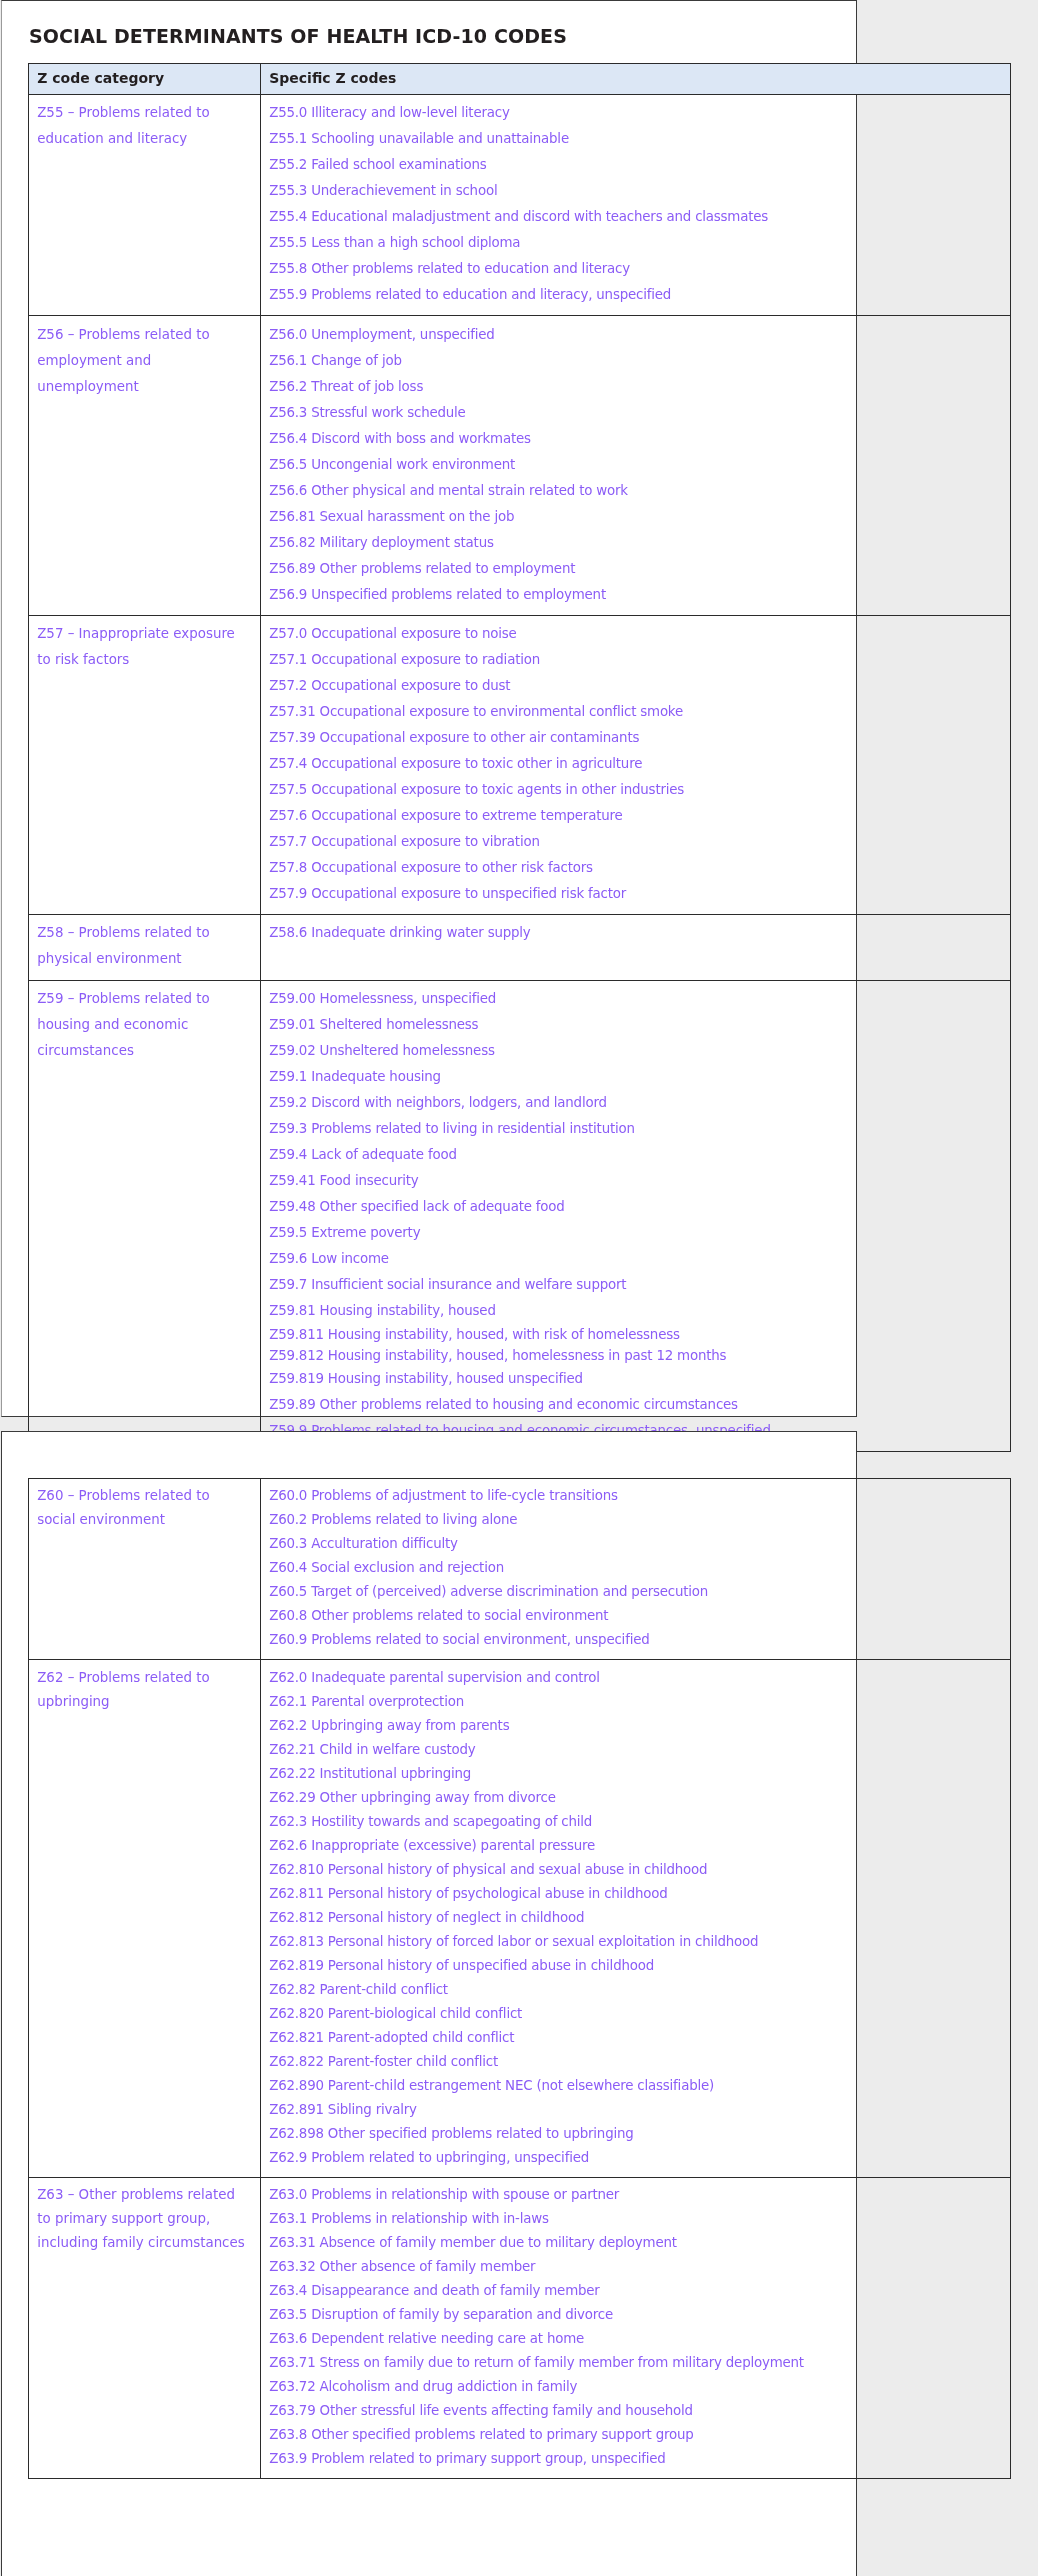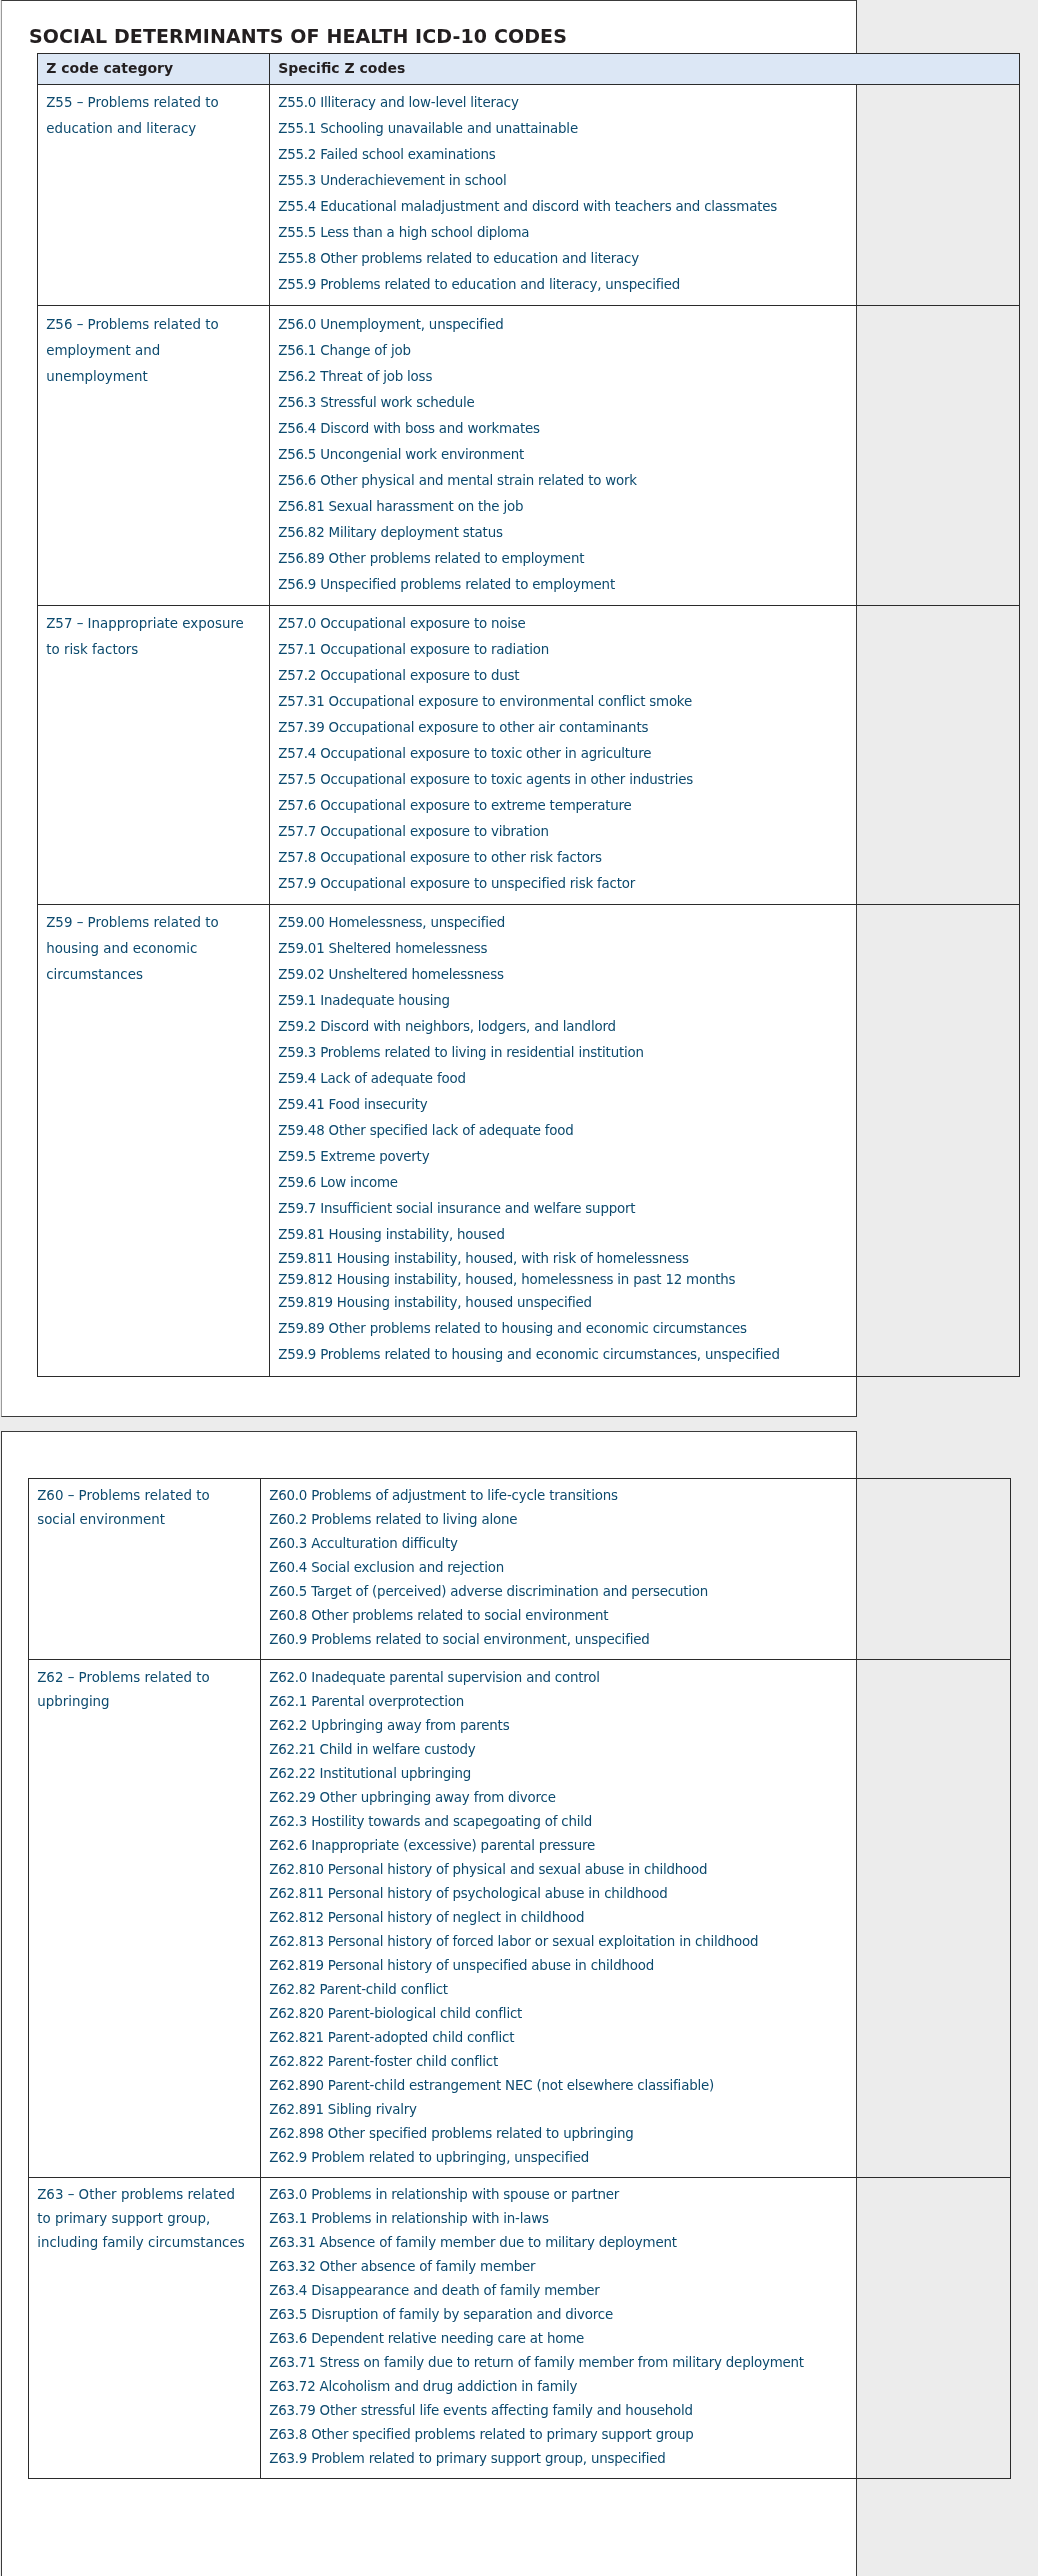--- a/index.html
+++ b/index.html
@@ -13,32 +13,32 @@
   #page2 { top: 1431px; height: 1408px; }
   .doc-title {
     position: absolute; left: 27px; top: 24px;
     font-family: "DejaVu Sans", sans-serif; font-weight: bold; font-size: 19px;
     letter-spacing: 0.1px; color: #231f20;
   }
   table.zt {
     position: absolute; left: 26px; width: 983px;
     border-collapse: collapse; table-layout: fixed;
   }
-  #page1 table.zt { top: 52px; margin-left: 9px; }
+  #page1 table.zt { top: 62px; }
   #page2 table.zt { top: 46px; }
   table.zt col.c1 { width: 232px; }
   table.zt th, table.zt td {
     border: 1.5px solid #2b2b2b; vertical-align: top; text-align: left;
     padding: 5.2px 8.2px 7.2px 8.2px;
   }
   table.zt th {
     background: #dce7f5; font-family: "DejaVu Sans", sans-serif; font-weight: bold;
     font-size: 14px; height: 31px; padding-top: 6.2px; padding-bottom: 5.2px;
   }
-  table.zt td { font-size: 14px; color: #0c4a6e; }
+  table.zt td { font-size: 14px; color: #8b5cf6; }
   table.zt td.cat { font-family: "DejaVu Sans", sans-serif; font-size: 13.4px; }
   #page1 td { line-height: 26px; }
   #page2 td { line-height: 24px; }
   .code-line { display: block; white-space: nowrap; font-family: "DejaVu Sans", sans-serif; font-size: 13.4px; letter-spacing: -0.2px; }
   .code-line.tight { line-height: 21px; }
   .cat-text { display: block; }
 </style>
 </head>
 <body>
 
@@ -98,20 +98,28 @@
             <span class="code-line">Z57.1 Occupational exposure to radiation</span>
             <span class="code-line">Z57.2 Occupational exposure to dust</span>
             <span class="code-line">Z57.31 Occupational exposure to environmental conflict smoke</span>
             <span class="code-line">Z57.39 Occupational exposure to other air contaminants</span>
             <span class="code-line">Z57.4 Occupational exposure to toxic other in agriculture</span>
             <span class="code-line">Z57.5 Occupational exposure to toxic agents in other industries</span>
             <span class="code-line">Z57.6 Occupational exposure to extreme temperature</span>
             <span class="code-line">Z57.7 Occupational exposure to vibration</span>
             <span class="code-line">Z57.8 Occupational exposure to other risk factors</span>
             <span class="code-line">Z57.9 Occupational exposure to unspecified risk factor</span>
+          </td>
+        </tr>
+        <tr>
+          <td class="cat">
+            <span class="cat-text">Z58 – Problems related to physical environment</span>
+          </td>
+          <td>
+            <span class="code-line">Z58.6 Inadequate drinking water supply</span>
           </td>
         </tr>
         <tr>
           <td class="cat">
             <span class="cat-text">Z59 – Problems related to housing and economic circumstances</span>
           </td>
           <td>
             <span class="code-line">Z59.00 Homelessness, unspecified</span>
             <span class="code-line">Z59.01 Sheltered homelessness</span>
             <span class="code-line">Z59.02 Unsheltered homelessness</span>

